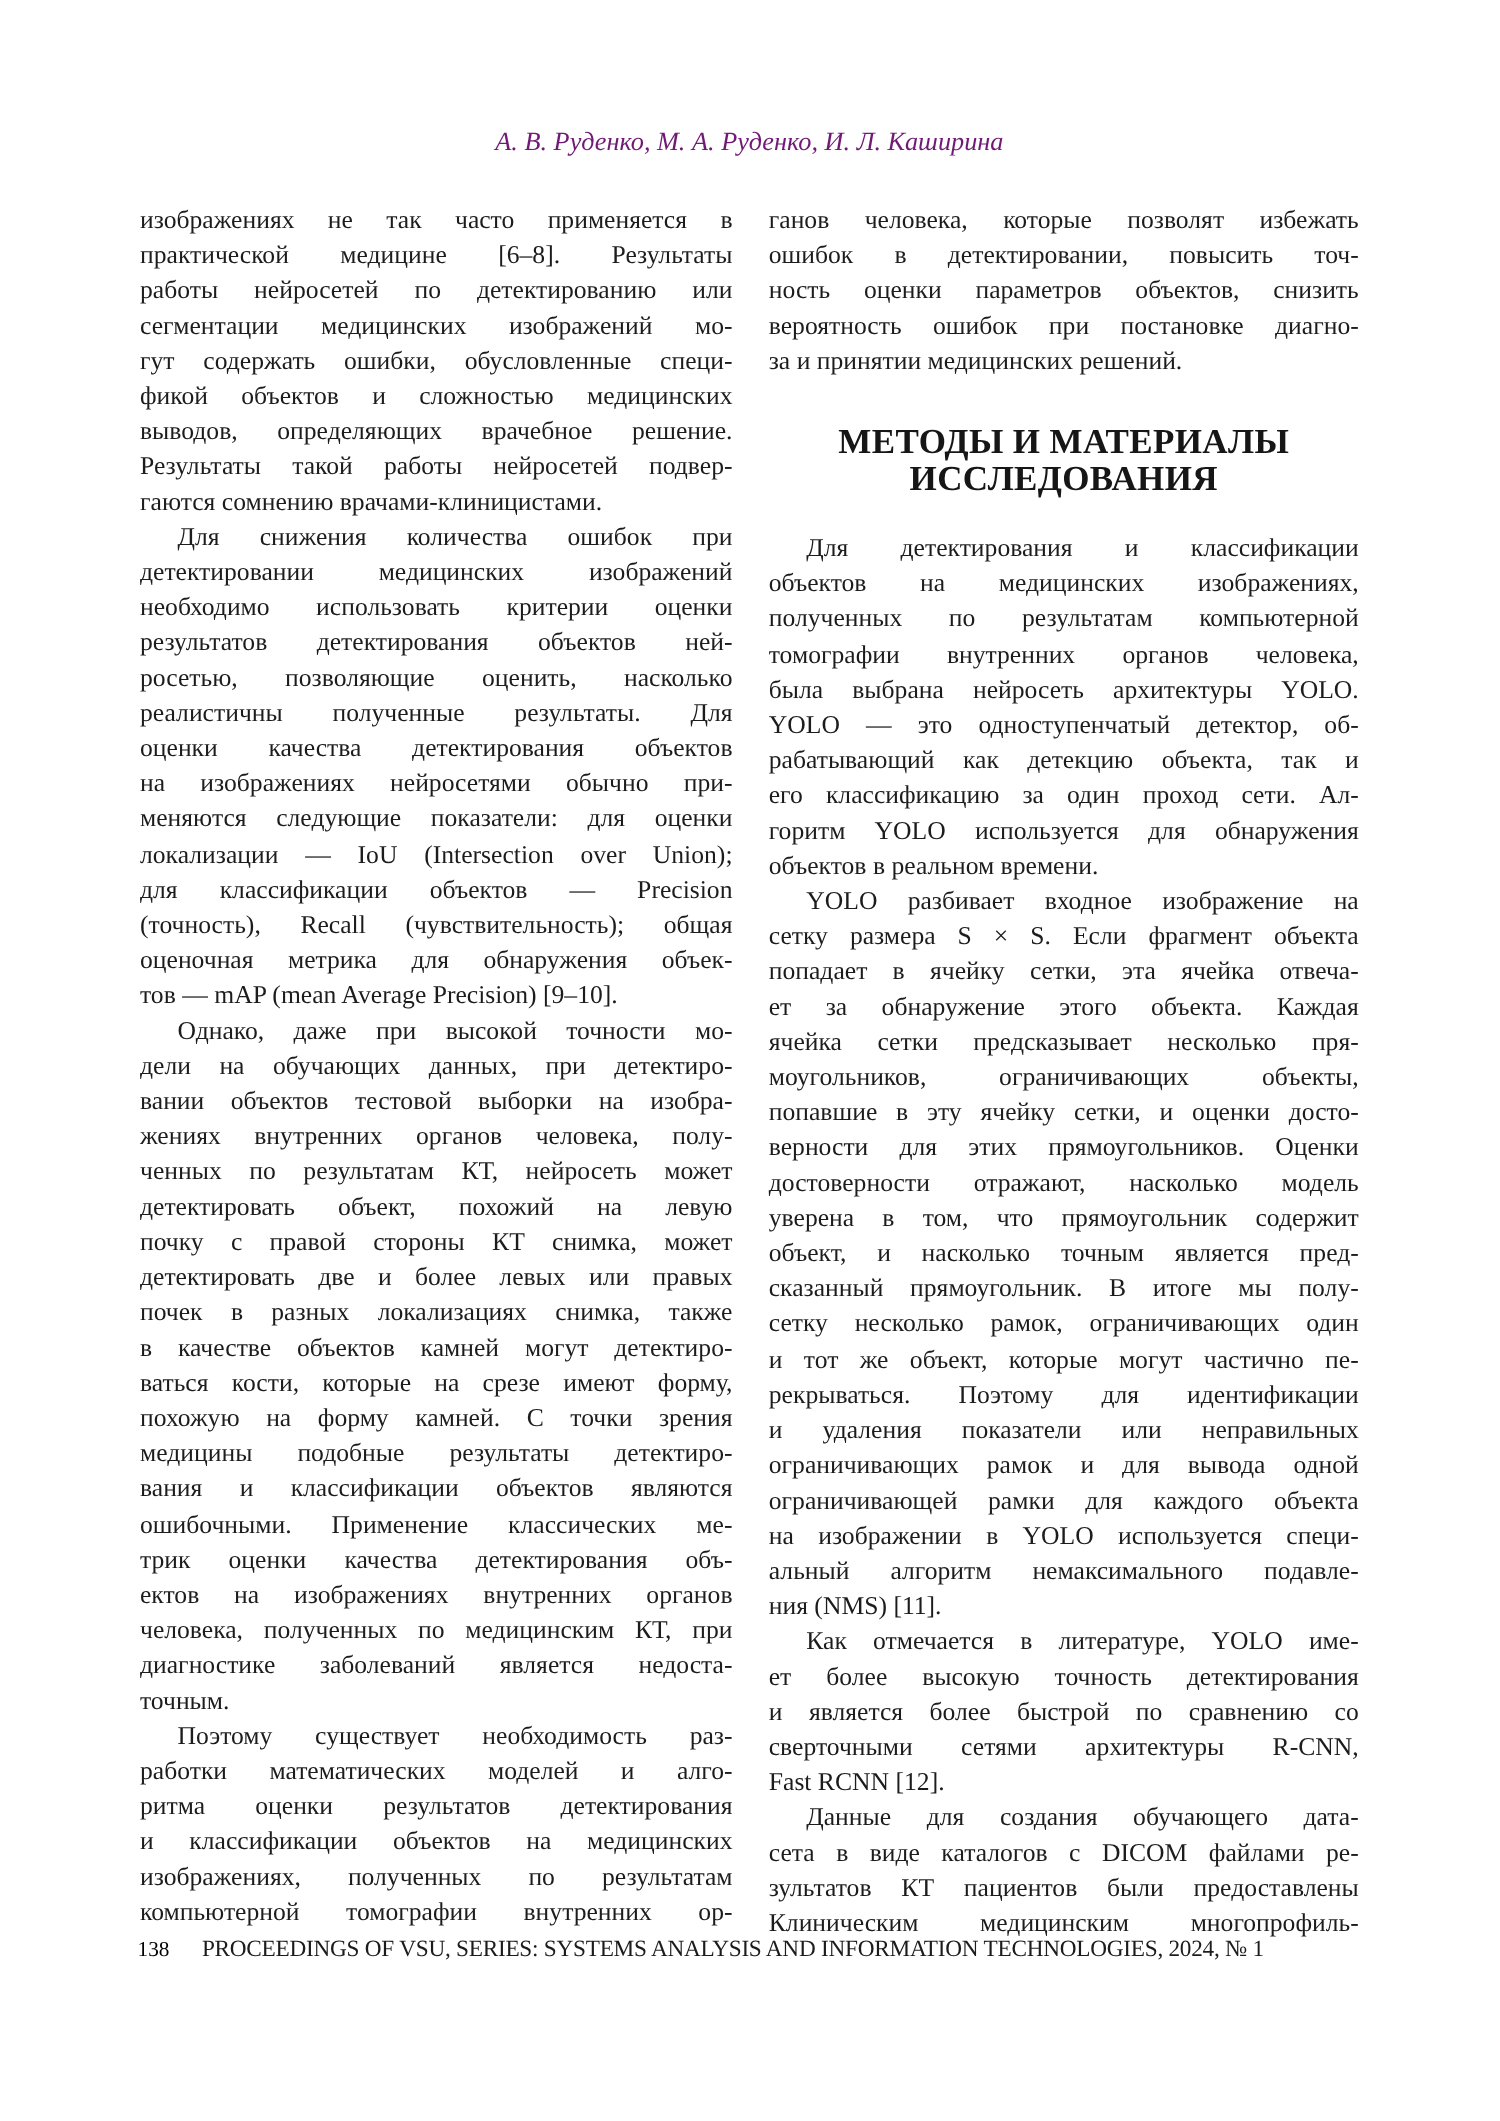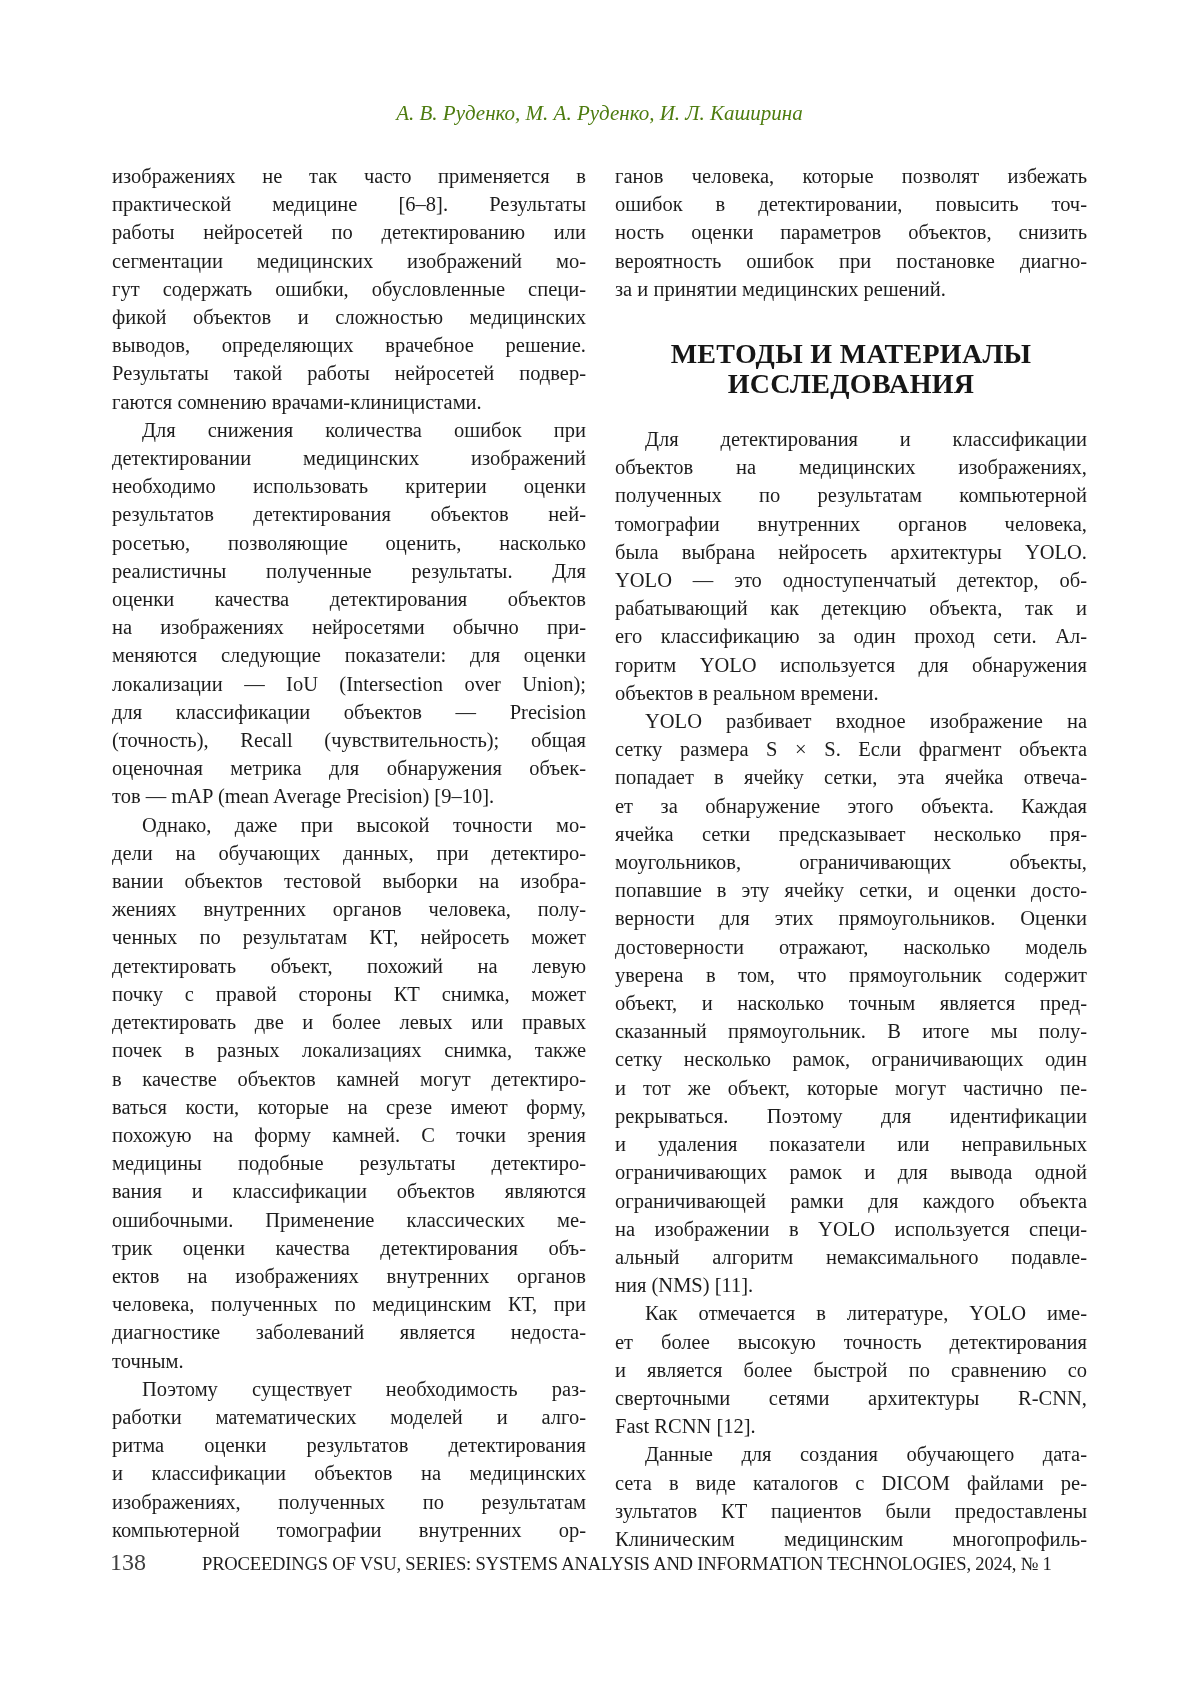--- a/index.html
+++ b/index.html
@@ -14,21 +14,21 @@
   }
   .authors-header {
     position: absolute;
     top: 98px;
     left: 112px;
     width: 975px;
     text-align: center;
     font-style: italic;
     font-size: 21px;
     line-height: 30px;
-    color: #4d7c0f;
+    color: #701a75;
   }
   .col {
     position: absolute;
     top: 162px;
     font-size: 20.5px;
     line-height: 28.2px;
   }
   .col-left  { left: 112px; width: 474px; }
   .col-right { left: 615px; width: 472px; }
   .line {
@@ -50,28 +50,27 @@
     position: absolute;
     top: 1549px;
     left: 110px;
     width: 985px;
     display: flex;
     align-items: baseline;
     gap: 26px;
     white-space: nowrap;
   }
   .page-number {
-    font-size: 24px;
-    color: #404040;
+    font-size: 17px;
+    color: #000000;
   }
   .footer-title {
     font-size: 18.6px;
     letter-spacing: -0.2px;
     color: #1c1c1c;
-    margin-left: 30px;
   }
 </style>
 </head>
 <body>
 
 <div class="page">
 
   <div class="authors-header">А. В. Руденко, М. А. Руденко, И. Л. Каширина</div>
 
   <div class="col col-left">

